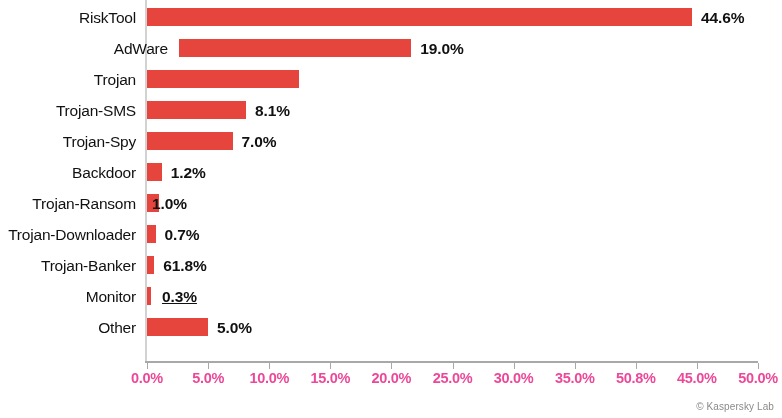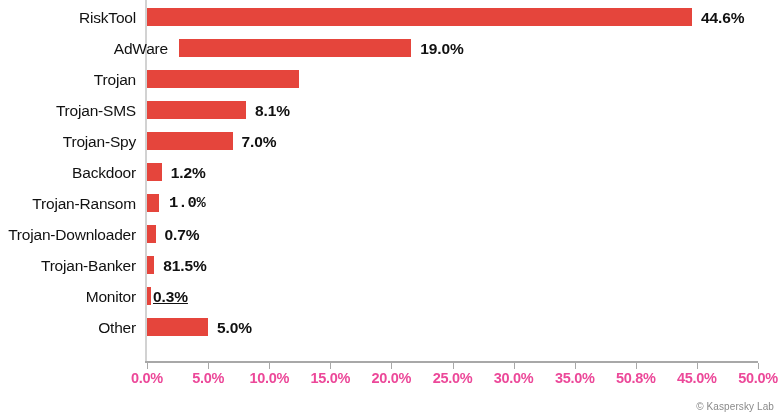--- a/index.html
+++ b/index.html
@@ -210,42 +210,42 @@
         <div class="bar-wrap" style="width: 14.664px;">
           <div class="bar" style="width: 14.664px; background: rgb(229, 69, 60);"></div>
         </div>
         <div class="val-label" style="left: 170.664px;">1.2%</div>
       </div>
       <div class="row" style="top: 188px;">
         <div class="cat-label">Trojan-Ransom</div>
         <div class="bar-wrap" style="width: 12.22px;">
           <div class="bar" style="width: 12.22px; background: rgb(229, 69, 60);"></div>
         </div>
-        <div class="val-label" style="left: 169px; font-family: Liberation Mono, monospace;">1.0%</div>
+        <div class="val-label" style="left: 152px;">1.0%</div>
       </div>
       <div class="row" style="top: 219px;">
         <div class="cat-label">Trojan-Downloader</div>
         <div class="bar-wrap" style="width: 8.554px;">
           <div class="bar" style="width: 8.554px; background: rgb(229, 69, 60);"></div>
         </div>
         <div class="val-label" style="left: 164.554px;">0.7%</div>
       </div>
       <div class="row" style="top: 250px;">
         <div class="cat-label">Trojan-Banker</div>
         <div class="bar-wrap" style="width: 7.332px;">
           <div class="bar" style="width: 7.332px; background: rgb(229, 69, 60);"></div>
         </div>
-        <div class="val-label" style="left: 163.332px;">81.5%</div>
+        <div class="val-label" style="left: 163.332px;">61.8%</div>
       </div>
       <div class="row" style="top: 281px;">
         <div class="cat-label">Monitor</div>
         <div class="bar-wrap" style="width: 3.666px;">
           <div class="bar" style="width: 3.666px; background: rgb(229, 69, 60);"></div>
         </div>
-        <div class="val-label" style="left: 153px; text-decoration: underline;">0.3%</div>
+        <div class="val-label" style="left: 162px; text-decoration: underline;">0.3%</div>
       </div>
       <div class="row" style="top: 312px;">
         <div class="cat-label">Other</div>
         <div class="bar-wrap" style="width: 61.1px;">
           <div class="bar" style="width: 61.1px; background: rgb(229, 69, 60);"></div>
         </div>
         <div class="val-label" style="left: 217.1px;">5.0%</div>
       </div>
     </div>
 

